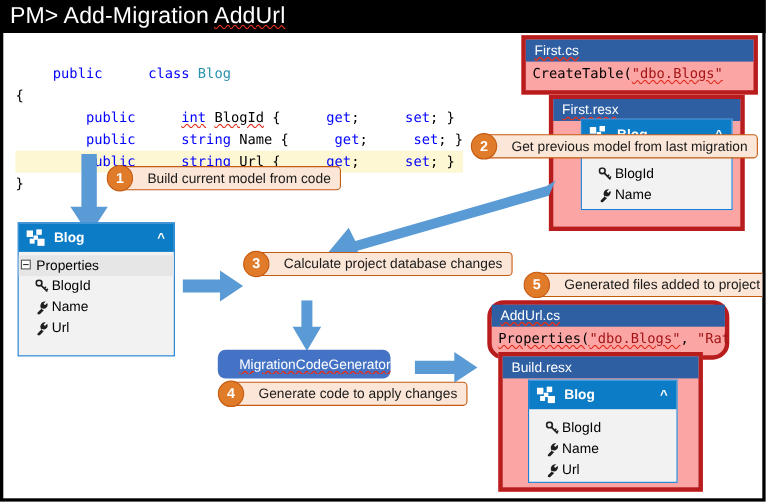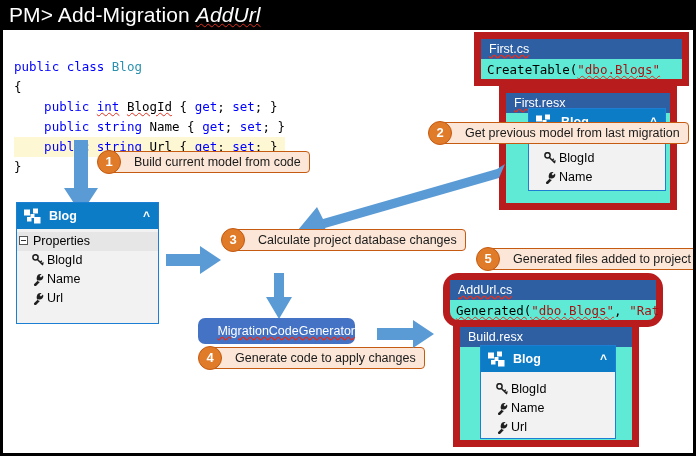--- a/index.html
+++ b/index.html
@@ -17,41 +17,40 @@
     background:#000;color:#fff;
     font-size:21px;line-height:30px;
     padding-left:9px;box-sizing:border-box;
     white-space:nowrap;letter-spacing:.1px;
   }
   .titlebar .squiggle{
     text-decoration:underline;
     text-decoration-color:#e03020;
     text-decoration-style:wavy;
     text-decoration-thickness:1px;
-    font-style:italic;
   }
 
   
   .canvas{
     position:absolute;left:3px;top:30px;
     width:690px;height:423px;
     background:#fff;
     overflow:hidden;
   }
 
   
   .code{
     position:absolute;
     font-family:"DejaVu Sans Mono", monospace;
     font-size:12.5px;
     line-height:20px;
     white-space:pre;
     color:#000;
   }
-  .kw{color:#0000ff;}
+  .kw{color:#0000ff;margin-left:34px;}
   .typ{color:#2b91af;}
   .str{color:#a31515;}
   .hl{background:#fdf7d3;}
   .sq{
     text-decoration:underline;
     text-decoration-color:#e03020;
     text-decoration-style:wavy;
     text-decoration-thickness:1px;
   }
 
@@ -126,22 +125,22 @@
     padding-left:22px;position:relative;white-space:nowrap;
   }
   .member.ind{padding-left:30px;}
   .micon{position:absolute;top:3px;width:13px;height:13px;}
   .member .micon{left:7px;}
   .member.ind .micon{left:15px;}
 
   
   .filebox{
     position:absolute;
-    background:#5eead4;
-    border:7px solid #b91c1c;
+    background:#fca5a5;
+    border:4px solid #b91c1c;
     box-sizing:border-box;
   }
   .filebox .fhdr{
     height:20px;background:#2e5fa3;
     color:#fff;font-size:12.5px;
     line-height:20px;padding-left:8px;
     white-space:nowrap;box-sizing:border-box;
   }
   .filebox .fhdr .u{
     text-decoration:underline;
@@ -314,21 +313,21 @@
 
     <div class="callout" style="left:483px;top:218px;">
       <span class="num">5</span>
       <span>Generated files added to project</span>
     </div>
 
     <div class="filebox" style="left:440px;top:243px;width:220px;height:54px;border-radius:15px;">
       <div class="fhdr">
         <span class="u">AddUrl.cs</span>
       </div>
-      <div class="fcode" id="addurl-cs-code"><span class="sq">Generated(</span><span class="str sq">"dbo.Blogs"</span>, <span class="str">"Rat</span></div>
+      <div class="fcode" id="addurl-cs-code"><span class="sq">Properties(</span><span class="str sq">"dbo.Blogs"</span>, <span class="str">"Rat</span></div>
     </div>
 
     <div class="filebox" style="left:450px;top:290px;width:186px;height:127px;">
       <div class="fhdr">
         <span>Build.resx</span>
       </div>
     </div>
 
     <div class="classbox" style="left:477px;top:315px;width:136px;height:94px;">
       <div class="hdr">

